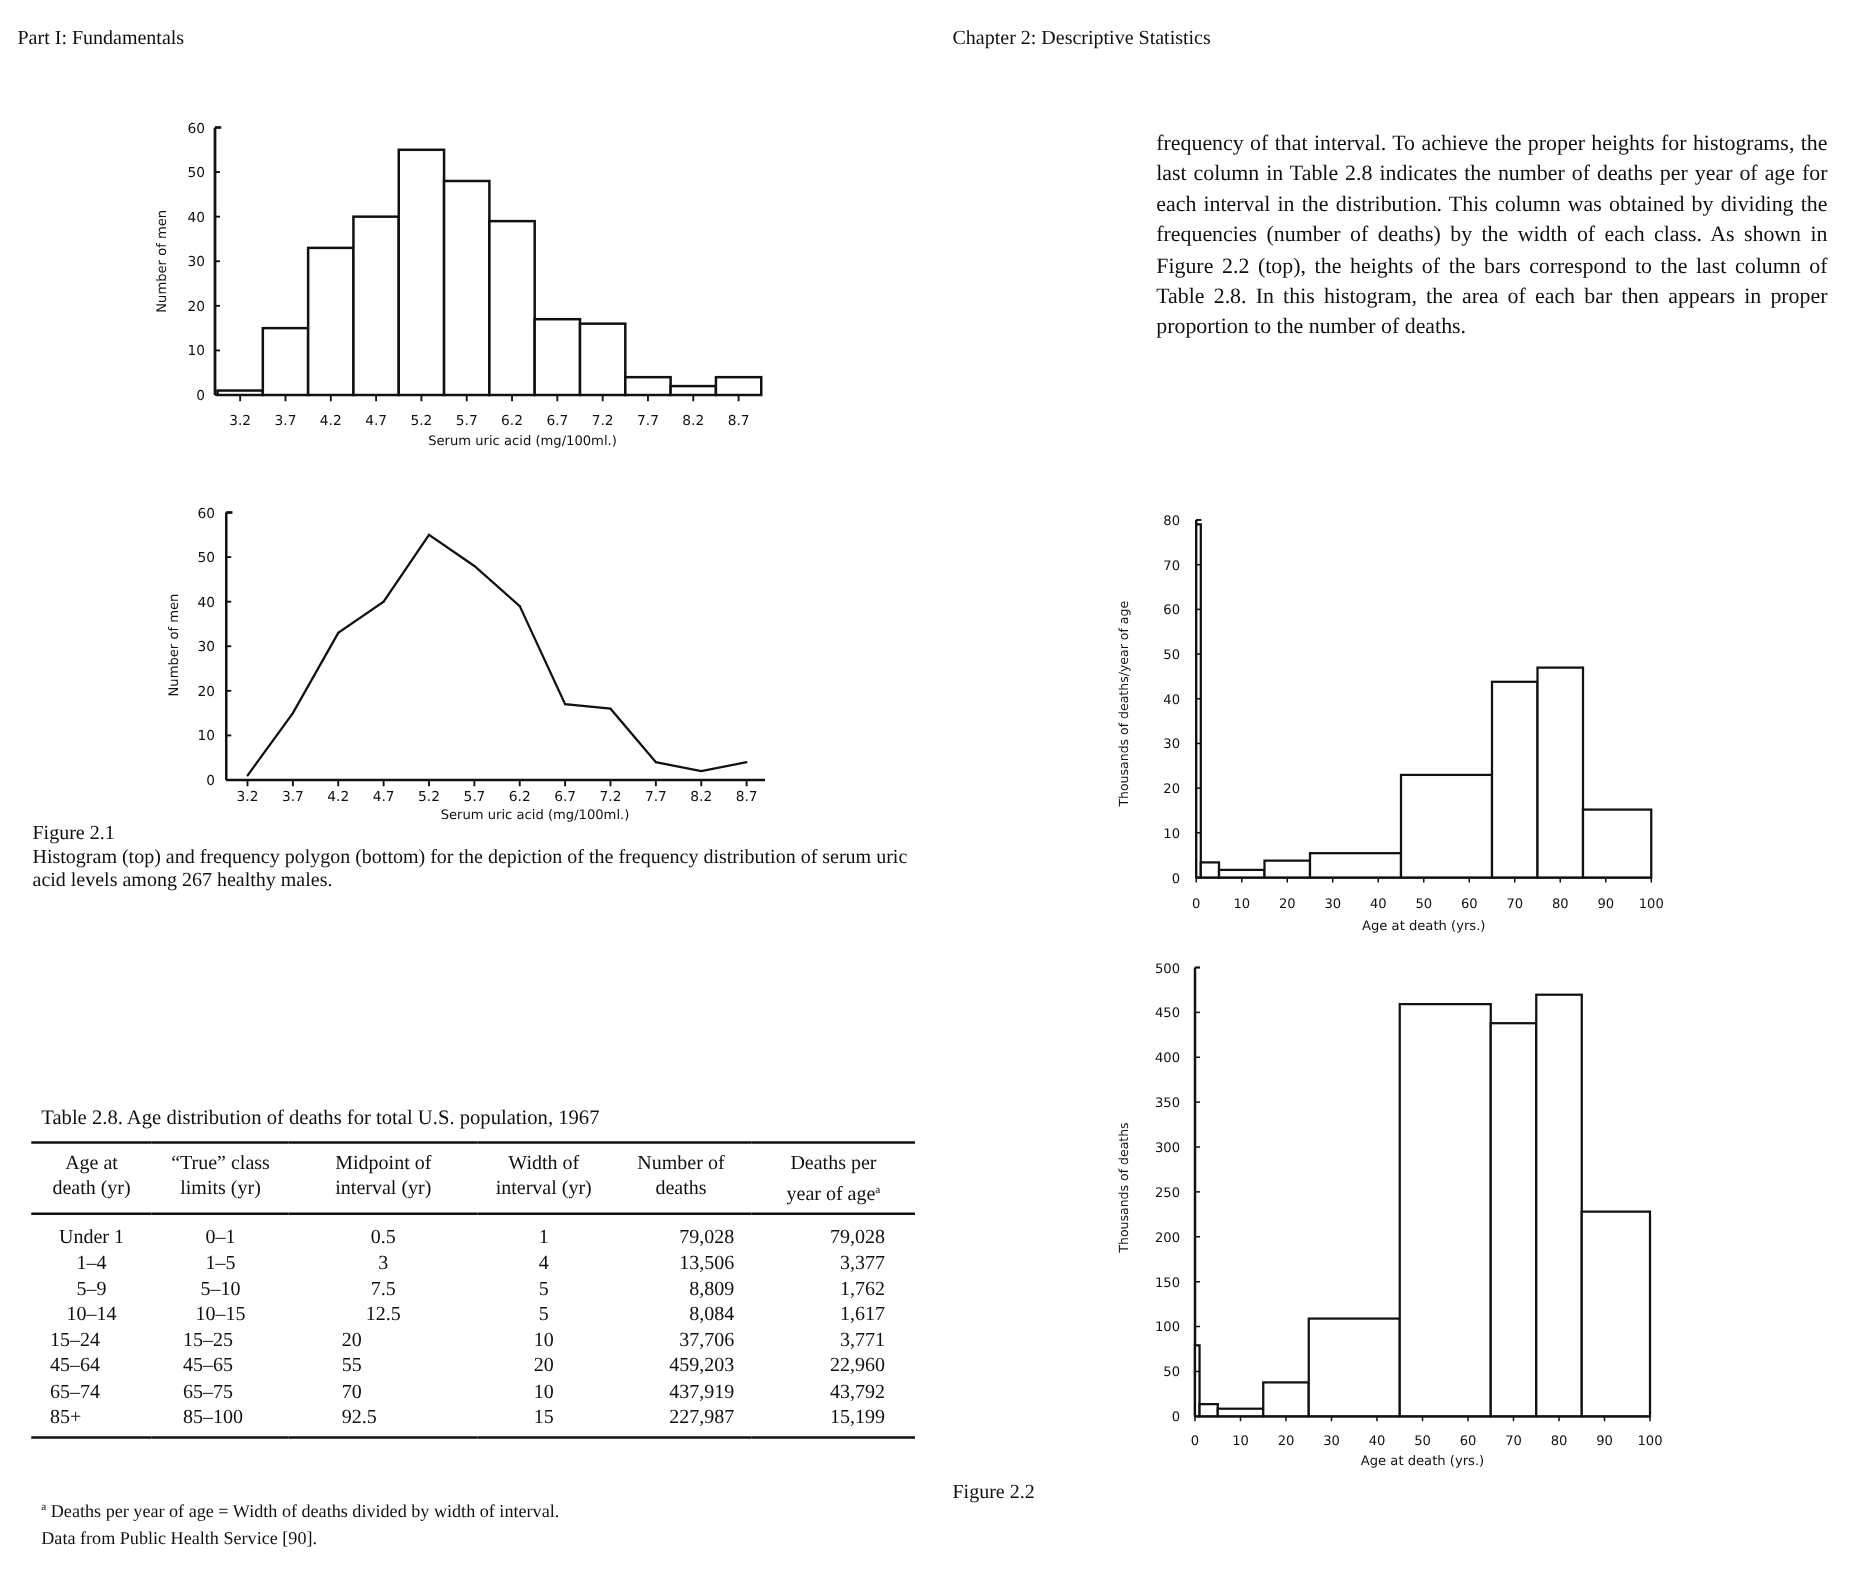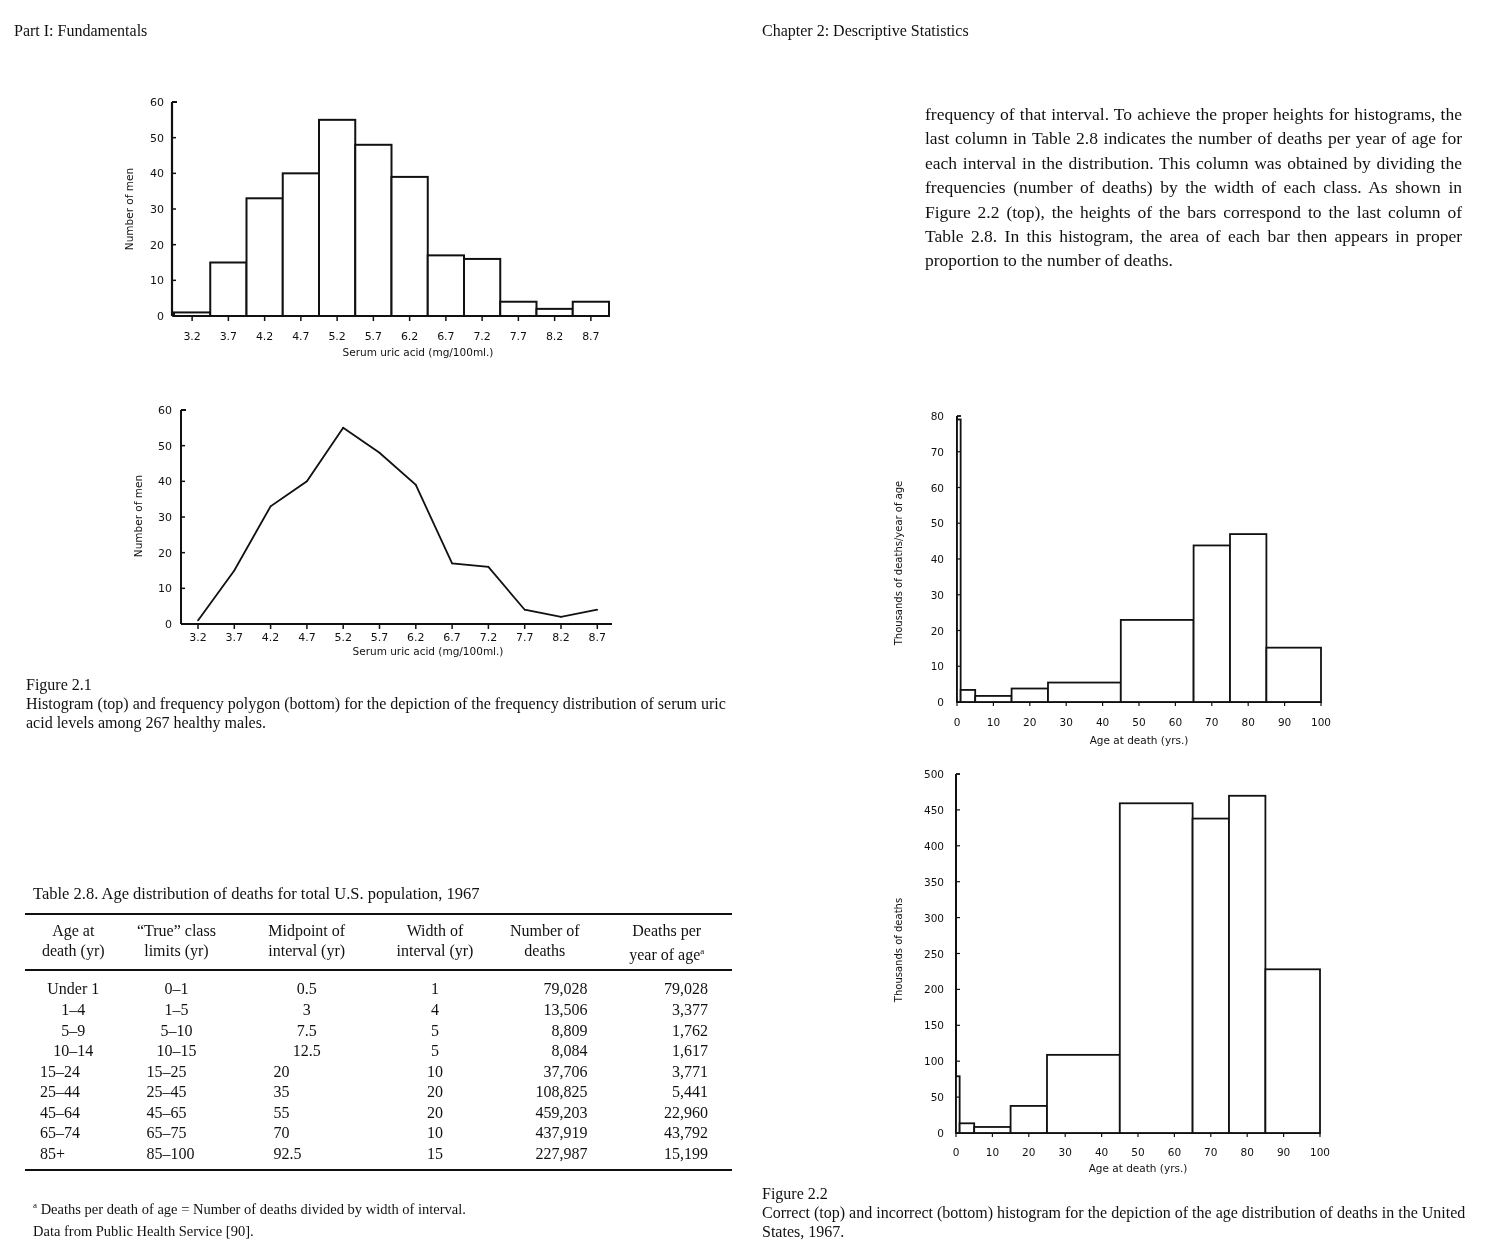--- a/index.html
+++ b/index.html
@@ -267,28 +267,27 @@
     <line x1="1247.2" y1="1133" x2="1247.2" y2="1137" stroke="#111" stroke-width="1.2"></line>
     <text x="1247.2" y="1156" text-anchor="middle" font-size="10.5">80</text>
     <line x1="1283.6" y1="1133" x2="1283.6" y2="1137" stroke="#111" stroke-width="1.2"></line>
     <text x="1283.6" y="1156" text-anchor="middle" font-size="10.5">90</text>
     <line x1="1320" y1="1133" x2="1320" y2="1137" stroke="#111" stroke-width="1.2"></line>
     <text x="1320" y="1156" text-anchor="middle" font-size="10.5">100</text>
     <text x="1138" y="1172" text-anchor="middle" font-size="10.5">Age at death (yrs.)</text>
     <text x="902" y="950" text-anchor="middle" font-size="10" transform="rotate(-90 902 950)">Thousands of deaths</text>
   </svg>
 
-<div class="abs cap" style="left:26px;top:675px;width:705px">
+<div class="abs cap" style="left:26px;top:657px;width:705px">
   <div>Figure 2.1</div>
   <div>Histogram (top) and frequency polygon (bottom) for the depiction of the frequency distribution of serum uric acid levels among 267 healthy males.</div>
 </div>
 
 <div class="abs cap" style="left:762px;top:1184px;width:710px">
   <div>Figure 2.2</div>
-  <div>Correct (top) and incorrect (bottom) histogram for the depiction of the age distribution of deaths in the United States, 1967.</div>
 </div>
 
 <div class="abs tbl-title">Table 2.8. Age distribution of deaths for total U.S. population, 1967</div>
 
 <table class="t">
   <thead>
     <tr>
       <th class="c1"><span>Age at</span><br><span>death (yr)</span></th>
       <th class="c2"><span>“True” class</span><br><span>limits (yr)</span></th>
       <th class="c3"><span>Midpoint of</span><br><span>interval (yr)</span></th>
@@ -332,28 +331,20 @@
       </tr>
       <tr>
         <td class="c1 l1">15–24</td>
         <td class="c2 l2">15–25</td>
         <td class="c3 l3">20</td>
         <td class="c4">10</td>
         <td class="c5 r5">37,706</td>
         <td class="c6 r6">3,771</td>
       </tr>
       <tr>
-        <td class="c1 l1">25–44</td>
-        <td class="c2 l2">25–45</td>
-        <td class="c3 l3">35</td>
-        <td class="c4">20</td>
-        <td class="c5 r5">108,825</td>
-        <td class="c6 r6">5,441</td>
-      </tr>
-      <tr>
         <td class="c1 l1">45–64</td>
         <td class="c2 l2">45–65</td>
         <td class="c3 l3">55</td>
         <td class="c4">20</td>
         <td class="c5 r5">459,203</td>
         <td class="c6 r6">22,960</td>
       </tr>
       <tr>
         <td class="c1 l1">65–74</td>
         <td class="c2 l2">65–75</td>
@@ -366,14 +357,14 @@
         <td class="c1 l1">85+</td>
         <td class="c2 l2">85–100</td>
         <td class="c3 l3">92.5</td>
         <td class="c4">15</td>
         <td class="c5 r5">227,987</td>
         <td class="c6 r6">15,199</td>
       </tr>
     </tbody>
 </table>
 
-<div class="abs foot" style="top:1200px"><sup>a</sup> <span>Deaths per death of age = Number of deaths divided by width of interval.</span></div>
+<div class="abs foot" style="top:1200px"><sup>a</sup> <span>Deaths per year of age = Width of deaths divided by width of interval.</span></div>
 <div class="abs foot" style="top:1223px">Data from Public Health Service [90].</div>
 
 </body></html>

